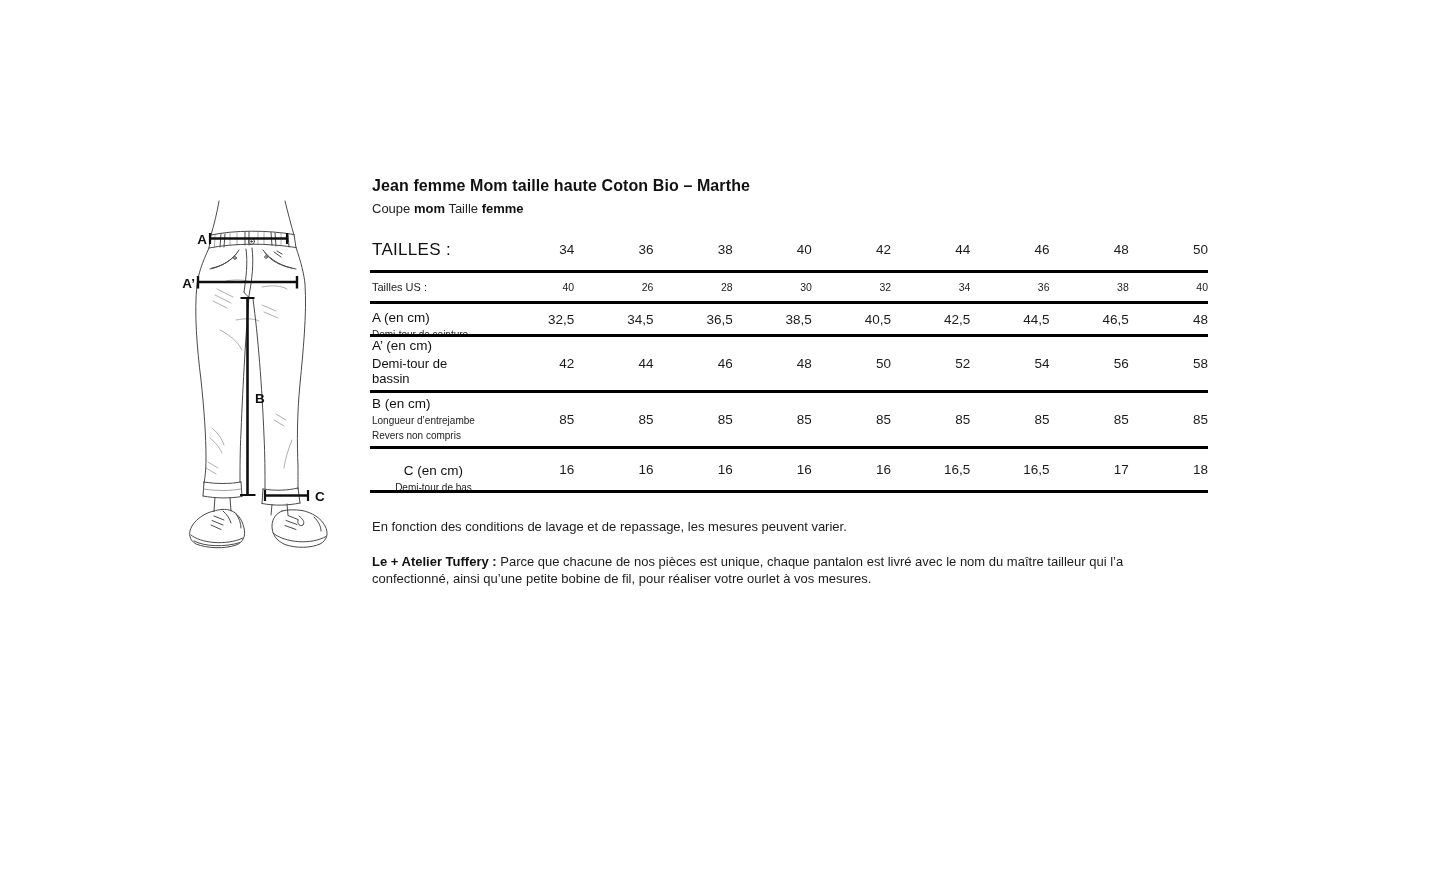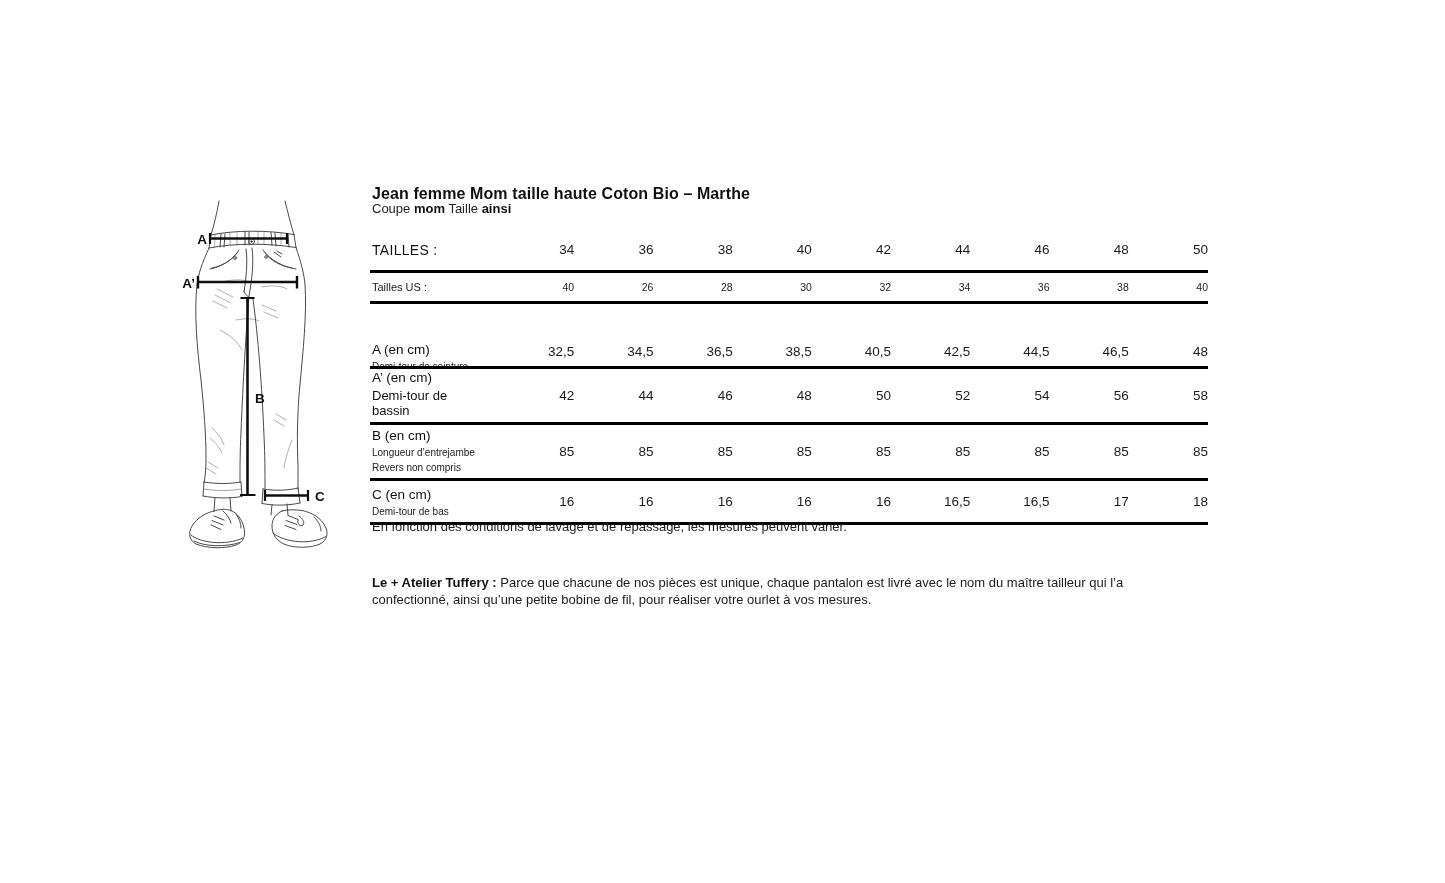--- a/index.html
+++ b/index.html
@@ -8,21 +8,21 @@
     width: 1445px; height: 883px;
     position: relative; overflow: hidden;
     font-family: "Liberation Sans", sans-serif;
     color: #1c1c1c;
     -webkit-font-smoothing: antialiased;
   }
   .page { position: absolute; inset: 0; background: #fff; }
 
   
   .page-title {
-    position: absolute; left: 372px; top: 185px;
+    position: absolute; left: 372px; top: 177px;
     font-size: 16px; font-weight: 700; color: #111;
     letter-spacing: 0.1px; white-space: nowrap;
   }
   .subtitle {
     position: absolute; left: 372px; top: 201px;
     font-size: 13px; color: #222; white-space: nowrap;
   }
   .subtitle b { font-weight: 700; color: #111; }
 
   
@@ -31,50 +31,50 @@
   
   .size-table { position: absolute; left: 370px; top: 229px; width: 838px; }
   .t-row {
     display: grid;
     grid-template-columns: 125px repeat(9, 1fr);
     align-items: center;
     border-bottom: 3px solid #000;
   }
   .t-row.head  { height: 44px; }
   .t-row.us    { height: 31px; }
-  .t-row.row-a { height: 33px; margin-top: 32px; }
+  .t-row.row-a { height: 33px; }
   .t-row.row-ap{ height: 56px; }
   .t-row.row-b { height: 56px; }
   .t-row.row-c { height: 44px; }
 
   .t-cell { text-align: right; font-size: 13.5px; color: #1c1c1c; }
-  .head .t-label { font-size: 14px; letter-spacing: 0.3px; color: #111; padding-left: 2px; }
+  .head .t-label { font-size: 17px; letter-spacing: 0.3px; color: #111; padding-left: 2px; }
   .us .t-label { font-size: 11px; color: #1c1c1c; padding-left: 2px; }
   .us .t-cell  { font-size: 10.5px; }
 
   .label-box { height: 100%; overflow: hidden; padding-left: 2px; }
   .row-a  .label-box { padding-top: 6px; }
   .row-ap .label-box { padding-top: 1px; }
   .row-b  .label-box { padding-top: 3px; }
-  .row-c  .label-box { padding-top: 6px; }
+  .row-c  .label-box { padding-top: 14px; text-align: center; }
 
   .m-label { font-size: 13.5px; line-height: 16px; color: #111; }
   .m-sub   { font-size: 10px;  line-height: 13px; margin-top: 2px; color: #222; }
   .m-sub-large {
     font-size: 13px; line-height: 15px; margin-top: 2px;
     max-width: 100px; color: #111;
   }
 
   
   .care-note {
     position: absolute; left: 372px; top: 519px;
     font-size: 13px; color: #1c1c1c; white-space: nowrap;
   }
   .promo {
-    position: absolute; left: 372px; top: 575px; width: 780px;
+    position: absolute; left: 372px; top: 554px; width: 780px;
     font-size: 13px; line-height: 16.5px; color: #1c1c1c;
   }
   .promo b { font-weight: 700; color: #111; }
 </style>
 </head>
 <body>
 
 <div class="page">
 
   <svg class="illustration" viewBox="175 195 165 370" aria-hidden="true">
@@ -174,21 +174,21 @@
     </g>
     <g font-family="Liberation Sans, sans-serif" font-size="13.5" font-weight="700" fill="#0f0f0f">
       <text x="207" y="243.5" text-anchor="end">A</text>
       <text x="195" y="287.5" text-anchor="end">A’</text>
       <text x="255" y="403">B</text>
       <text x="315" y="500.5">C</text>
     </g>
   </svg>
 
   <h1 class="page-title">Jean femme Mom taille haute Coton Bio – Marthe</h1>
-  <p class="subtitle"><span>Coupe</span> <b>mom</b> <span>Taille</span> <b>ainsi</b></p>
+  <p class="subtitle"><span>Coupe</span> <b>mom</b> <span>Taille</span> <b>femme</b></p>
 
   <div class="size-table">
 
     <div class="t-row head">
       <div class="t-label">TAILLES :</div>
       <div class="t-cell">34</div>
       <div class="t-cell">36</div>
       <div class="t-cell">38</div>
       <div class="t-cell">40</div>
       <div class="t-cell">42</div>

